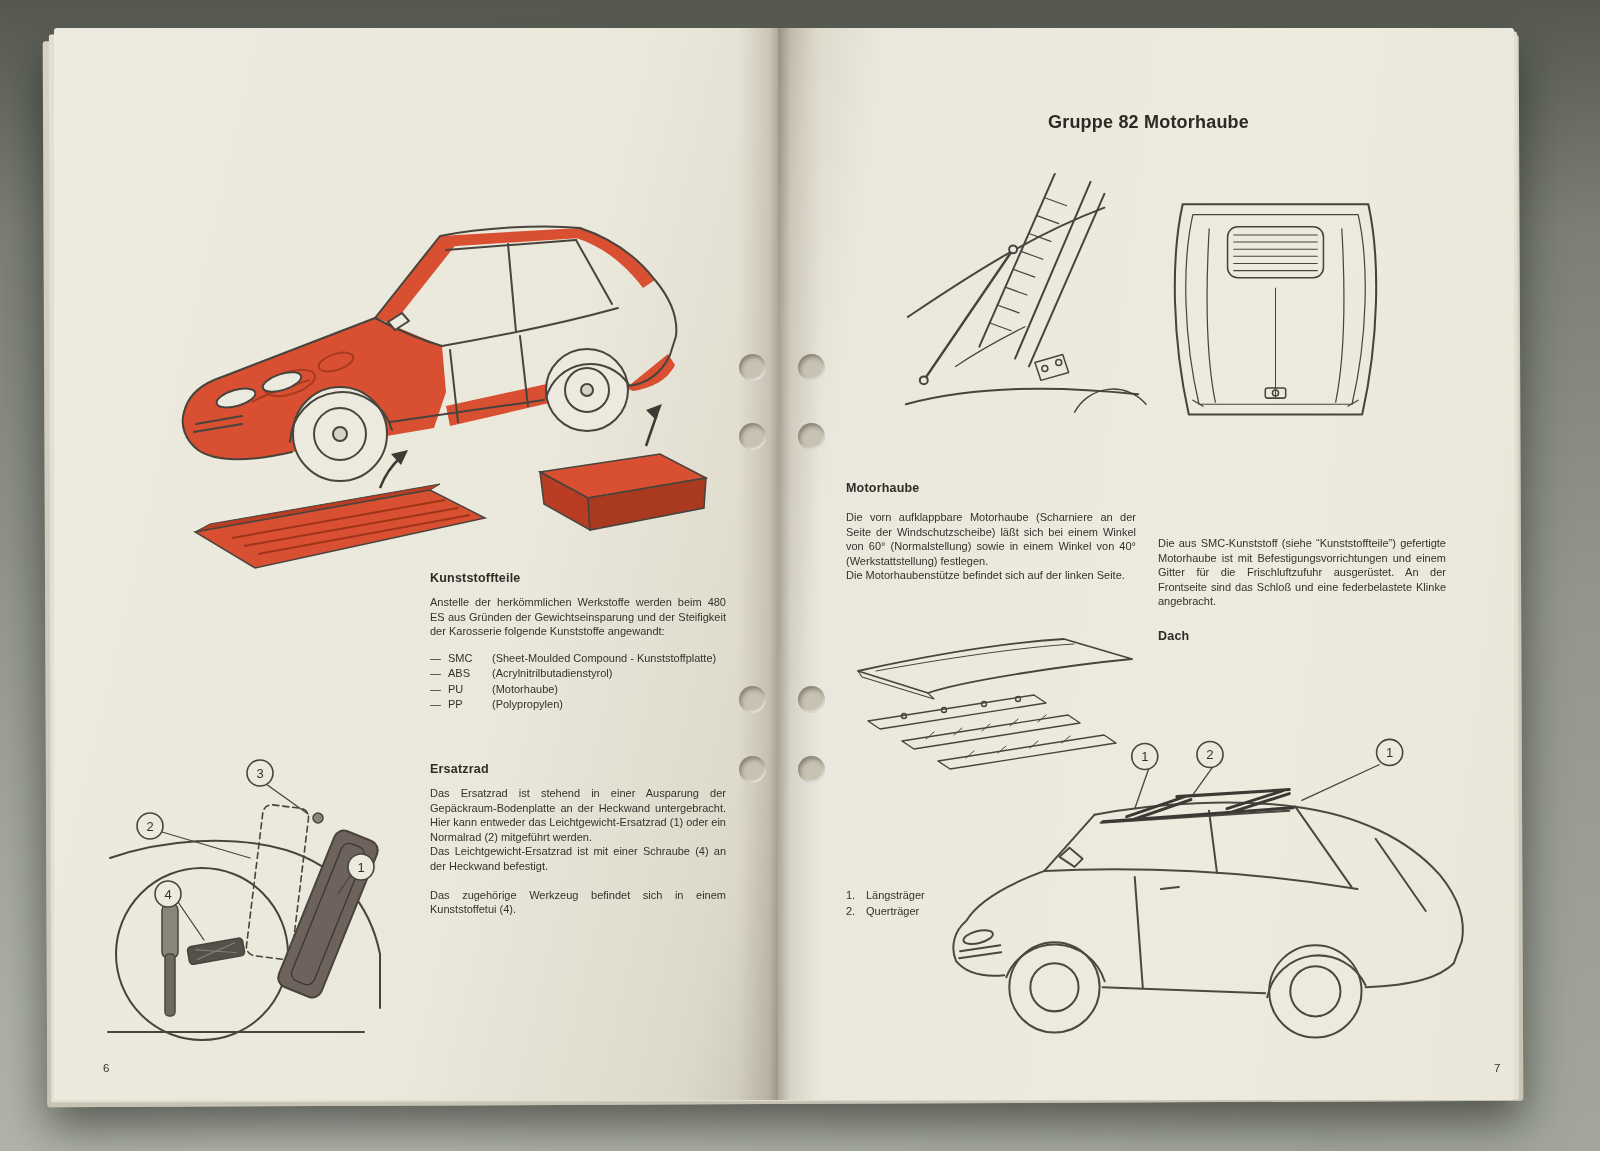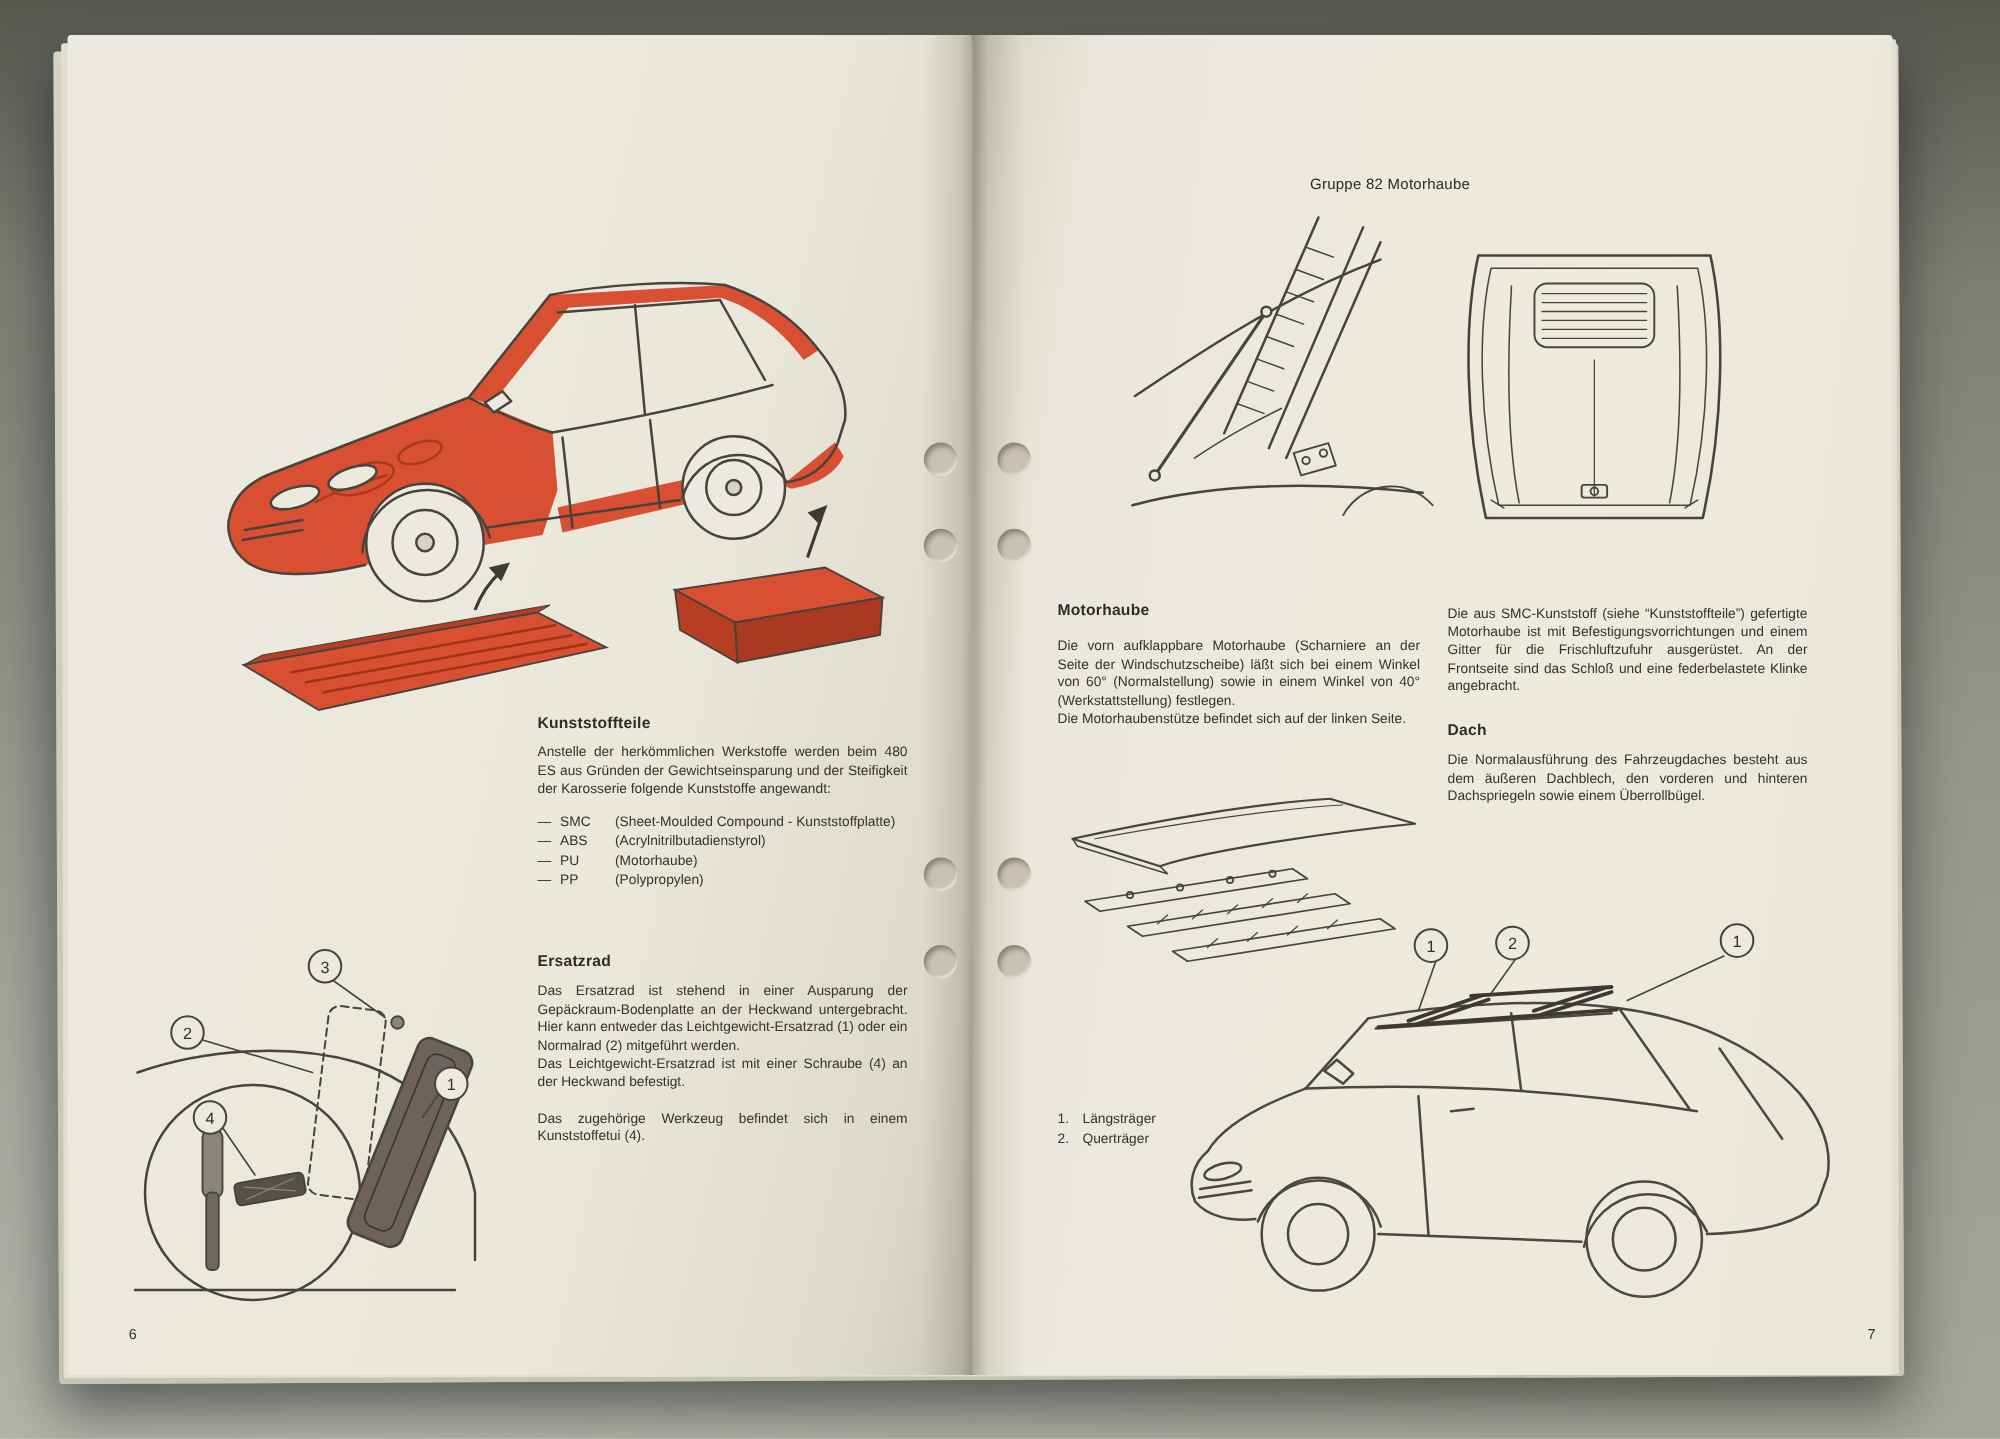--- a/index.html
+++ b/index.html
@@ -37,21 +37,21 @@
   .para { font-size:11px; line-height:14.6px; color:#34322c; text-align:justify; }
   .mt   { margin-top:14px; }
   .plist { margin-top:12px; font-size:11px; line-height:15.5px; color:#34322c; }
   .plist-row { display:flex; }
   .plist-dash { width:18px; }
   .plist-abbr { width:44px; }
   .plist-desc { flex:1; }
   .legend { font-size:11px; line-height:15.5px; color:#34322c; }
   .legend-row { display:flex; }
   .legend-num { width:20px; }
-  .page-title { font-size:12px; font-weight:400; color:#2c2a25; letter-spacing:0.2px;margin-top:28px; }
+  .page-title { font-size:18px; font-weight:700; color:#2c2a25; letter-spacing:0.2px; }
   .page-num { font-size:11.5px; color:#34322c; }
 </style>
 </head>
 <body>
 
 <div class="spread">
   <div class="under-pages"></div>
   <div class="under-pages2"></div>
 
   <div class="page page-left">
@@ -245,24 +245,23 @@
 
     <div class="textcol" style="left:68px;top:453px;width:290px">
       <div class="sec-heading">Motorhaube</div>
     </div>
 
     <div class="textcol" style="left:68px;top:482px;width:290px">
       <div class="para">Die vorn aufklappbare Motorhaube (Scharniere an der Seite der Windschutzscheibe) läßt sich bei einem Winkel von 60° (Normalstellung) sowie in einem Winkel von 40° (Werkstattstellung) festlegen.</div>
       <div class="para">Die Motorhaubenstütze befindet sich auf der linken Seite.</div>
     </div>
 
-    <div class="textcol" style="left:380px;top:456px;width:288px">
+    <div class="textcol" style="left:380px;top:508px;width:288px">
       <div class="para">Die aus SMC-Kunststoff (siehe “Kunststoffteile”) gefertigte Motorhaube ist mit Befestigungsvorrichtungen und einem Gitter für die Frischluftzufuhr ausgerüstet. An der Frontseite sind das Schloß und eine federbelastete Klinke angebracht.</div>
       <div class="sec-heading" style="margin-top:20px">Dach</div>
-      <div class="para">Die Normalausführung des Fahrzeugdaches besteht aus dem äußeren Dachblech, den vorderen und hinteren Dachspriegeln sowie einem Überrollbügel.</div>
     </div>
 
     <svg class="illu" style="left:64px;top:600px;width:300px;height:152px" viewBox="0 0 300 150">
       <g fill="none" stroke="#47443d" stroke-width="1.8" stroke-linecap="round" stroke-linejoin="round">
         <g>
           <path d="M16,42 C80,28 160,14 222,10 L290,30 C226,36 120,52 86,64 Z"></path>
           <path d="M16,42 L20,48 L92,70 L86,64" stroke-width="1.2"></path>
           <path d="M34,42 C100,30 180,18 232,15" stroke-width="1"></path>
         </g>
         <g stroke-width="1.4">

